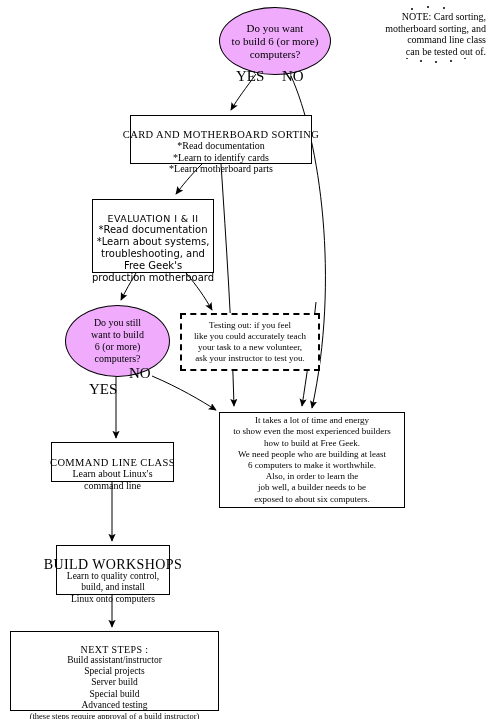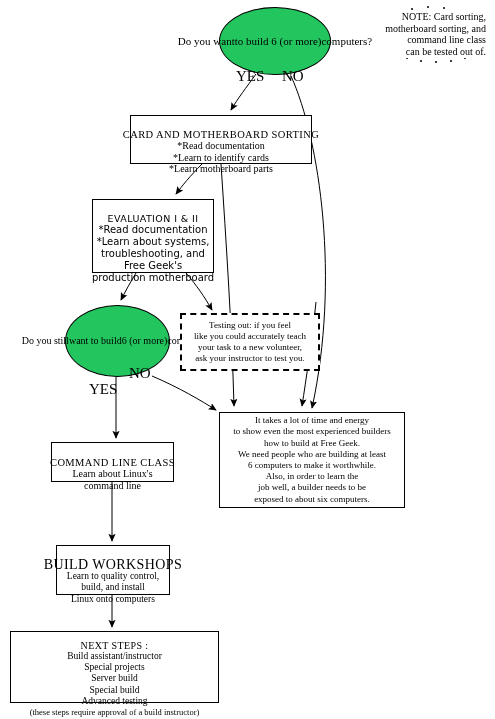--- a/index.html
+++ b/index.html
@@ -2,22 +2,22 @@
 <html><head>
 <meta charset="utf-8">
 <style>
   html,body{margin:0;padding:0;background:#ffffff;}
   #page{position:relative;width:495px;height:719px;background:#ffffff;overflow:hidden;
         font-family:"Liberation Serif",serif;color:#000;}
   #wires{position:absolute;left:0;top:0;width:495px;height:719px;pointer-events:none;}
   .node{position:absolute;box-sizing:border-box;text-align:center;}
   .box{border:1px solid #000;background:#fff;display:flex;flex-direction:column;
        align-items:center;justify-content:center;}
-  .oval{border:1px solid #000;background:#22c55e;border-radius:50%;display:flex;
-        flex-direction:row;align-items:center;justify-content:center;}
+  .oval{border:1px solid #000;background:#f0abfc;border-radius:50%;display:flex;
+        flex-direction:column;align-items:center;justify-content:center;}
   .dashed{border:2px dashed #000;background:#fff;display:flex;flex-direction:column;
           align-items:center;justify-content:center;}
   .note{background:#fff;display:flex;flex-direction:column;align-items:flex-end;
         justify-content:center;}
   .ttl{font-variant:normal;letter-spacing:.4px;margin-top:24px;}
   .ln{display:block;white-space:nowrap;}
   .lbl{position:absolute;font-family:"Liberation Serif",serif;font-size:13px;}
   .sans{font-family:"DejaVu Sans",sans-serif;}
 </style>
 </head>
@@ -150,21 +150,21 @@
     <span class="ln">command line</span>
   </div>
 
   <div class="node box" style="left:56px;top:545px;width:114px;height:50px;font-size:9.5px;line-height:11.5px;">
     <span class="ln ttl" style="font-size:14px;">BUILD WORKSHOPS</span>
     <span class="ln">Learn to quality control,</span>
     <span class="ln">build, and install</span>
     <span class="ln">Linux onto computers</span>
   </div>
 
-  <div class="node box" style="left:10px;top:631px;width:209px;height:72px;font-size:9.5px;line-height:11.2px;">
+  <div class="node box" style="left:10px;top:631px;width:209px;height:80px;font-size:9.5px;line-height:11.2px;">
     <span class="ln ttl" style="font-size:10px;">NEXT STEPS :</span>
     <span class="ln">Build assistant/instructor</span>
     <span class="ln">Special projects</span>
     <span class="ln">Server build</span>
     <span class="ln">Special build</span>
     <span class="ln">Advanced testing</span>
     <span class="ln" style="font-size:8.5px;">(these steps require approval of a build instructor)</span>
   </div>
 
 </div>

